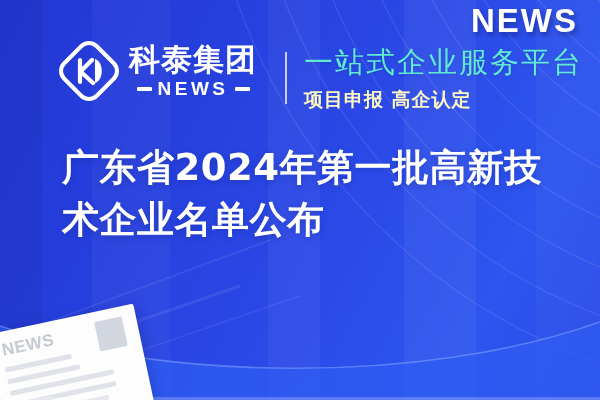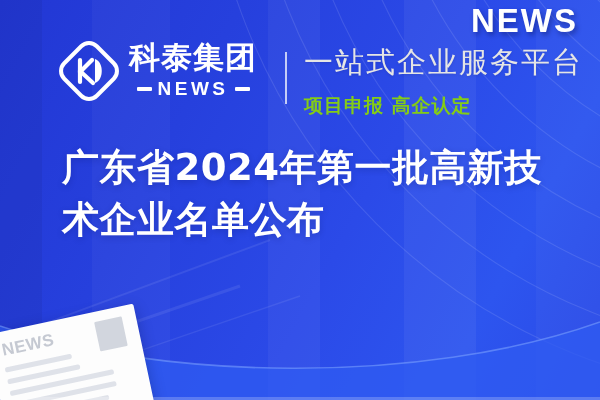--- a/index.html
+++ b/index.html
@@ -65,48 +65,48 @@
   .logo-wrap{
     position:absolute;left:58px;top:40px;
     display:flex;align-items:center;gap:9px;
   }
   .logo-mark{width:62px;height:62px;flex:none;}
   .logo-mark svg{width:100%;height:100%;display:block;}
   .logo-words{display:flex;flex-direction:column;align-items:center;}
   .logo-cn{
     color:#ffffff;font-size:31px;line-height:34px;font-weight:bold;
     letter-spacing:1px;white-space:nowrap;
-    font-family:Liberation Mono, monospace;
+    font-family:Liberation Sans, sans-serif;
   }
   .logo-en-row{
     display:flex;align-items:center;gap:6px;margin-top:2px;
   }
   .logo-dash{width:15px;height:4px;background:#fff;border-radius:1px;}
   .logo-en{
     color:#ffffff;font-size:19px;line-height:20px;font-weight:bold;
     letter-spacing:3.5px;white-space:nowrap;
   }
 
   .divider{
     position:absolute;left:285px;top:52px;width:2px;height:52px;
     background:rgba(255,255,255,0.72);
   }
 
   .tagline{
     position:absolute;left:304px;top:44px;
   }
   .tag-main{
-    color:#e5e5e5;font-size:29px;line-height:36px;font-weight:300;
+    color:#5eead4;font-size:29px;line-height:36px;font-weight:300;
     letter-spacing:2px;white-space:nowrap;
     font-family:"DejaVu Sans","Liberation Sans",sans-serif;
     text-shadow:0 1px 3px rgba(0,0,0,0.12);
   }
   .tag-sub{
-    color:#84cc16;font-size:19px;line-height:26px;font-weight:bold;
-    letter-spacing:1px;white-space:nowrap;margin-top:12px;
+    color:#fef9c3;font-size:19px;line-height:26px;font-weight:bold;
+    letter-spacing:1px;white-space:nowrap;margin-top:6px;
     font-family:"DejaVu Sans","Liberation Sans",sans-serif;
   }
 
   .news-mark{
     position:absolute;right:22px;top:2px;
     color:#ffffff;font-size:33px;line-height:38px;font-weight:bold;
     letter-spacing:2px;
     text-shadow:2px 3px 5px rgba(10,20,90,0.45);
   }
 

